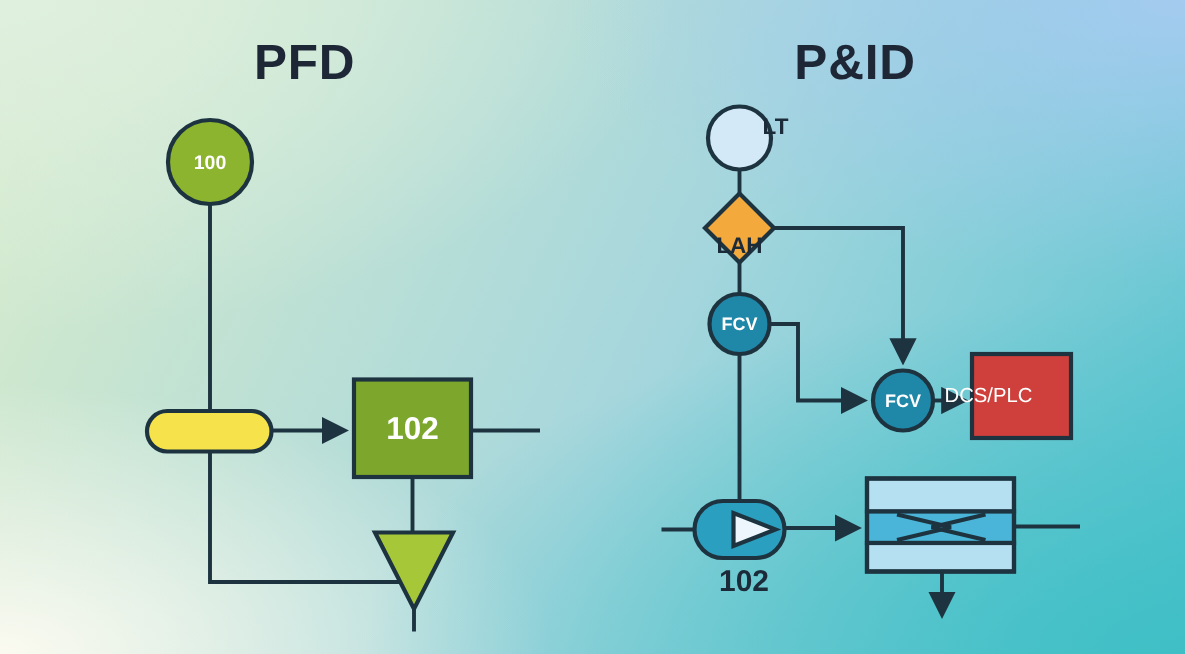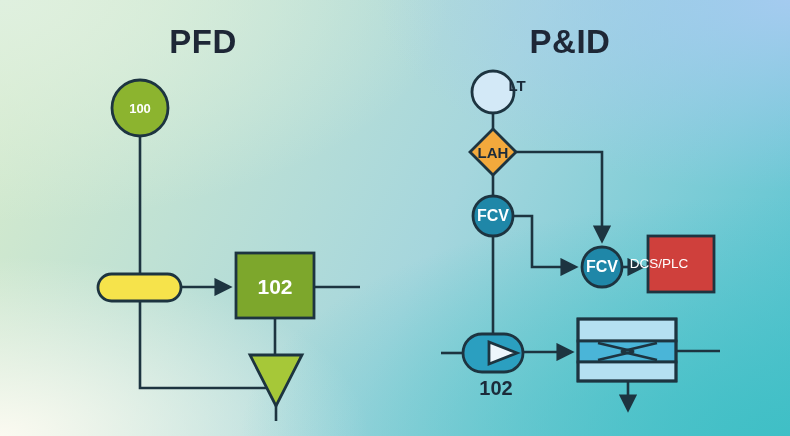--- a/index.html
+++ b/index.html
@@ -44,21 +44,21 @@
     font-size: 33px;
     font-weight: bold;
     color: #1e2736;
     letter-spacing: 0.5px;
   }
   .lbl-white { color: #ffffff; font-weight: bold; }
   .lbl-dark  { color: #1b2b3a; font-weight: bold; }
   .fs17 { font-size: 13px; }
   .fs21 { font-size: 21px; }
   .fs15 { font-size: 15px; }
-  .fs14 { font-size: 16px; }
+  .fs14 { font-size: 12px; }
   .fs13 { font-size: 13.5px; font-weight: normal; }
   .fs20 { font-size: 20px; }
 </style>
 </head>
 <body>
 
 <div class="canvas">
 
   <svg class="layer" width="790" height="436" viewBox="0 0 790 436">
     <defs>
@@ -114,19 +114,19 @@
     </g>
   </svg>
 
   <div class="lbl title" style="left:203px; top:41px;">PFD</div>
   <div class="lbl title" style="left:570px; top:41px;">P&amp;ID</div>
 
   <div class="lbl lbl-white fs17" style="left:140px; top:108px;">100</div>
   <div class="lbl lbl-white fs21" style="left:275px; top:286px;">102</div>
 
   <div class="lbl lbl-dark fs15" style="left:493px; top:85px;margin-left:24px;">LT</div>
-  <div class="lbl lbl-dark fs15" style="left:493px; top:152px;">LAH</div>
+  <div class="lbl lbl-dark fs15" style="left:493px; top:164px;">LAH</div>
   <div class="lbl lbl-white fs14" style="left:493px; top:216px;">FCV</div>
   <div class="lbl lbl-white fs14" style="left:602px; top:267px;">FCV</div>
   <div class="lbl lbl-white fs13" style="left:659px; top:264px;">DCS/PLC</div>
   <div class="lbl lbl-dark fs20" style="left:496px; top:388px;">102</div>
 
 </div>
 
 </body></html>

